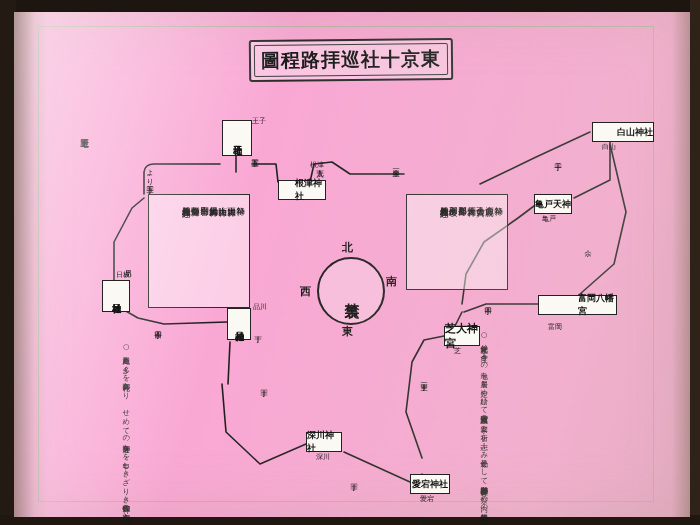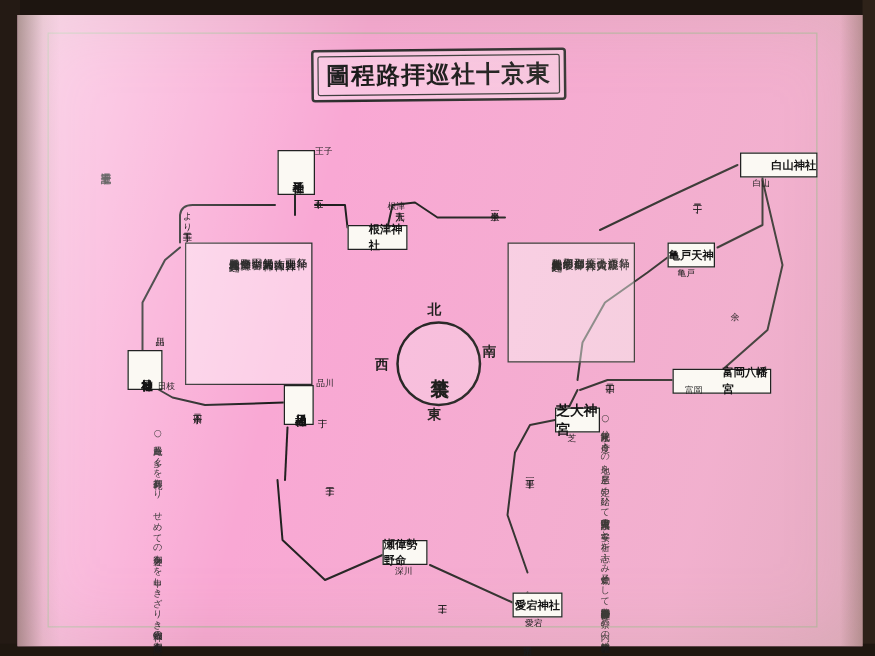--- a/index.html
+++ b/index.html
@@ -204,35 +204,35 @@
         <div style="font-size: 9px;">白山神社</div>
       </div>
       <div class="node-sub" style="left: 588px; top: 130px;">白山</div>
       <div class="node" style="left: 520px; top: 182px; width: 36px; height: 18px;">
         <div style="font-size: 9px;">亀戸天神</div>
       </div>
       <div class="node-sub" style="left: 528px; top: 202px;">亀戸</div>
       <div class="node" style="left: 524px; top: 283px; width: 38px; height: 18px; padding-left: 39px;">
         <div style="font-size: 9px;">富岡八幡宮</div>
       </div>
-      <div class="node-sub" style="left: 534px; top: 295px; font-family: Liberation Mono, monospace;">富岡</div>
+      <div class="node-sub" style="left: 534px; top: 310px; font-family: Liberation Mono, monospace;">富岡</div>
       <div class="node" style="left: 430px; top: 314px; width: 34px; height: 18px;">
         <div style="font-size: 11px;">芝大神宮</div>
       </div>
       <div class="node-sub" style="left: 440px; top: 334px;">芝</div>
       <div class="node" style="left: 88px; top: 268px; width: 26px; height: 30px;">
         <div class="v" style="font-size: 9px;">日枝神社</div>
       </div>
-      <div class="node-sub" style="left: 112px; top: 258px; margin-top: 34px;">日枝</div>
+      <div class="node-sub" style="left: 102px; top: 258px;">日枝</div>
       <div class="node" style="left: 213px; top: 296px; width: 22px; height: 30px;">
         <div class="v" style="font-size: 9px;">品川神社</div>
       </div>
       <div class="node-sub" style="left: 239px; top: 290px;">品川</div>
       <div class="node" style="left: 292px; top: 420px; width: 34px; height: 18px;">
-        <div style="font-size: 9px;">瀬偉勢野命</div>
+        <div style="font-size: 9px;">深川神社</div>
       </div>
       <div class="node-sub" style="left: 302px; top: 440px;">深川</div>
       <div class="node" style="left: 396px; top: 462px; width: 38px; height: 18px;">
         <div style="font-size: 9px;">愛宕神社</div>
       </div>
       <div class="node-sub" style="left: 406px; top: 482px;">愛宕</div>
       <div class="dist" style="left: 132px; top: 152px;">
         <div class="v">より五十二丁</div>
       </div>
       <div class="dist" style="left: 237px; top: 142px;">

